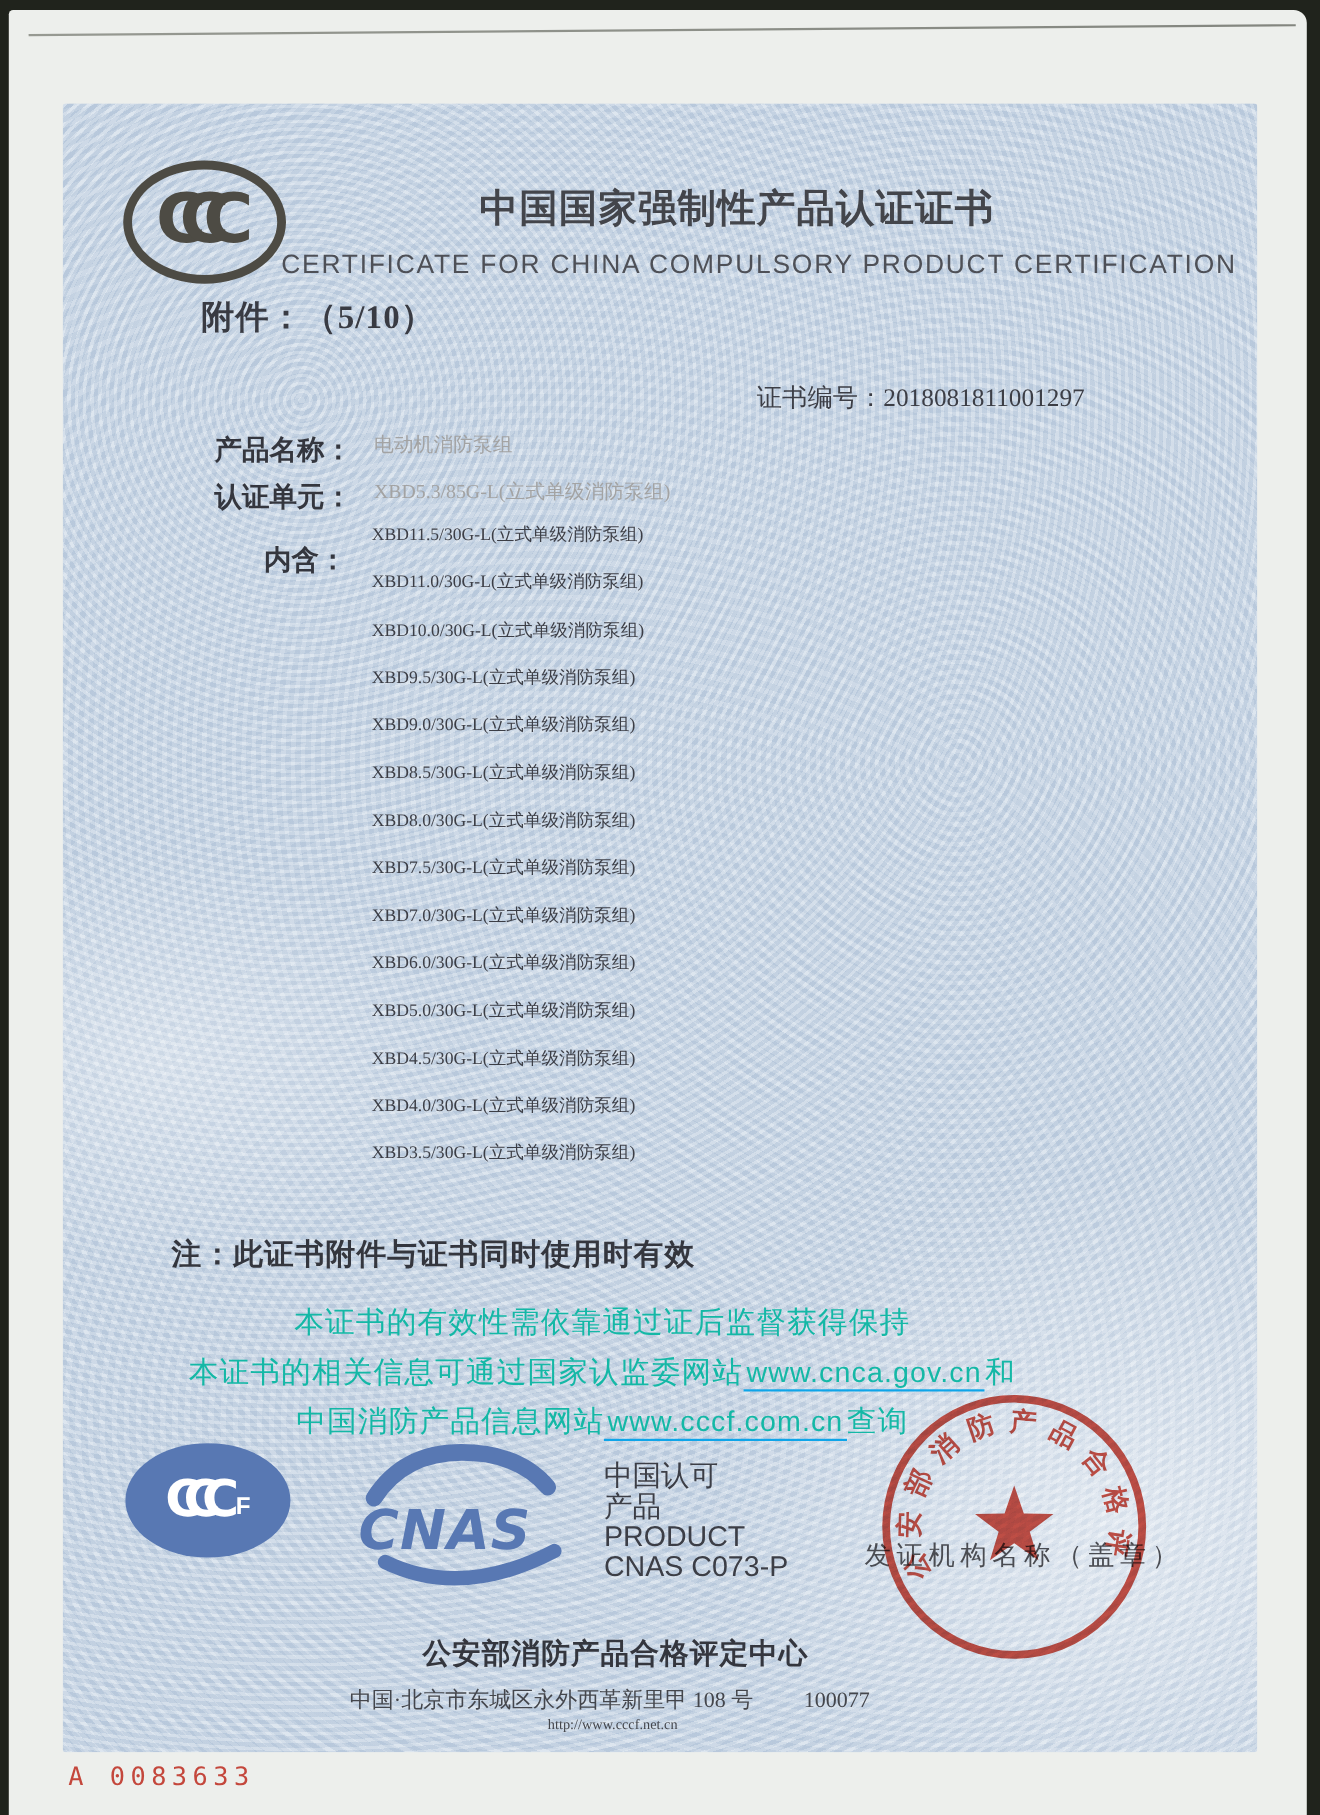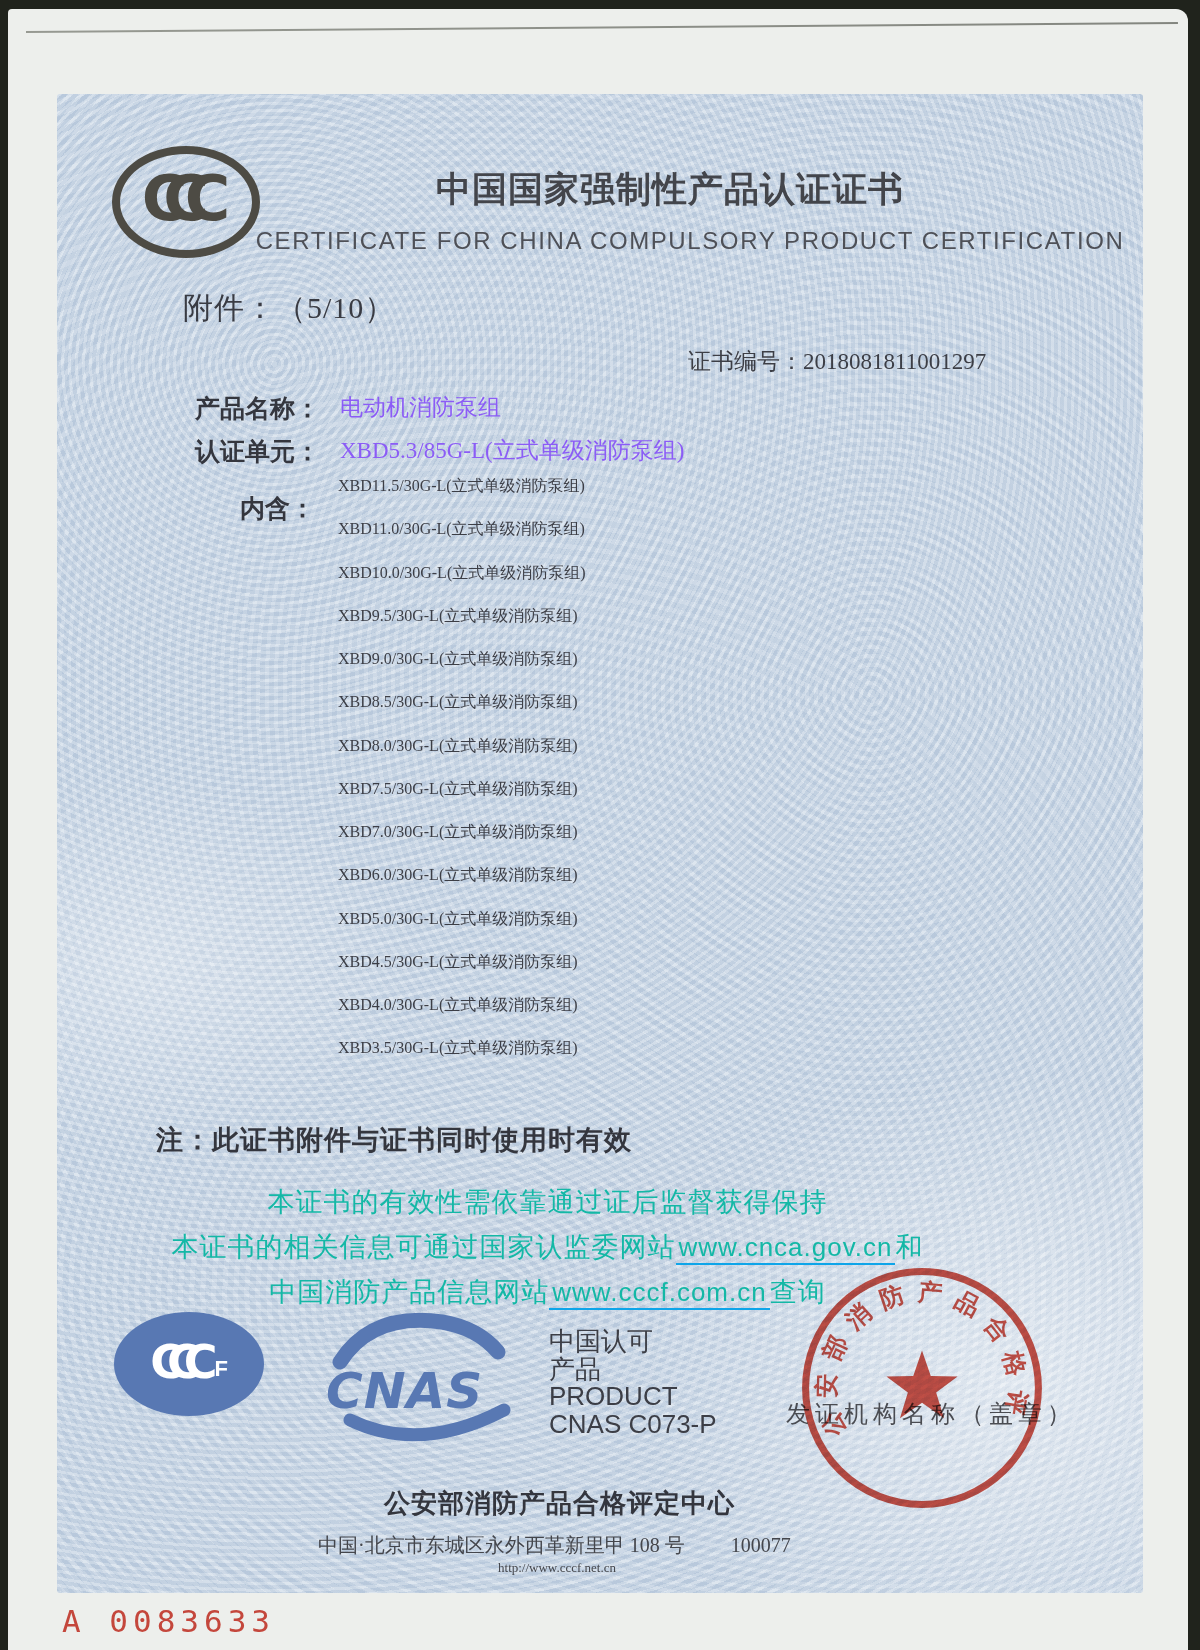--- a/index.html
+++ b/index.html
@@ -55,27 +55,27 @@
     font-size: 35px; font-weight: bold; letter-spacing: 1px; color: #43454b;
     white-space: nowrap;
   }
   .title-en {
     left: 180px; top: 227px; width: 1020px; text-align: center;
     font-size: 24px; letter-spacing: 1.6px; color: #4e5057;
     white-space: nowrap;
   }
 
   .attachment {
-    left: 183px; top: 288px; font-size: 30px; font-weight: normal;
+    left: 183px; top: 268px; font-size: 30px; font-weight: bold;
     letter-spacing: 1px; color: #393b43;
   }
   .certno { left: 688px; top: 346px; font-size: 23px; color: #3c3e46; white-space: nowrap; }
 
   .field-label { font-size: 25px; font-weight: bold; color: #34363e; white-space: nowrap; }
-  .field-value { font-size: 23px; color: #8b5cf6; white-space: nowrap; }
+  .field-value { font-size: 18px; color: #a3a3a3; white-space: nowrap; }
 
   .lbl-product { left: 195px; top: 392px; }
   .val-product { left: 340px; top: 392px; }
   .lbl-unit    { left: 195px; top: 435px; }
   .val-unit    { left: 340px; top: 435px; }
   .lbl-inc     { left: 240px; top: 492px; }
 
   .includes { left: 338px; top: 476px; }
   .includes .item { height: 43.27px; font-size: 16px; color: #3c3e46; white-space: nowrap; }
 
@@ -121,21 +121,21 @@
 
   .footer-org {
     left: 57px; width: 1005px; text-align: center; top: 1486px;
     font-size: 26px; font-weight: bold; letter-spacing: 1px; color: #34363e;
   }
   .footer-addr { left: 318px; top: 1532px; font-size: 20px; color: #44464c; white-space: nowrap; }
   .footer-addr .postcode { margin-left: 46px; }
   .footer-url { left: 57px; width: 1000px; text-align: center; top: 1560px; font-size: 13px; color: #44464c; }
 
   .serial {
-    left: 62px; top: 1603px; font-size: 31px; letter-spacing: 5px;
+    left: 62px; top: 1603px; font-size: 23px; letter-spacing: 5px;
     color: #c4473c; font-family: "DejaVu Sans Mono", monospace;
   }
 </style>
 </head>
 <body>
 
 <div class="abs paper"></div>
 <div class="abs fold-line"></div>
 <div class="abs panel"></div>
 

